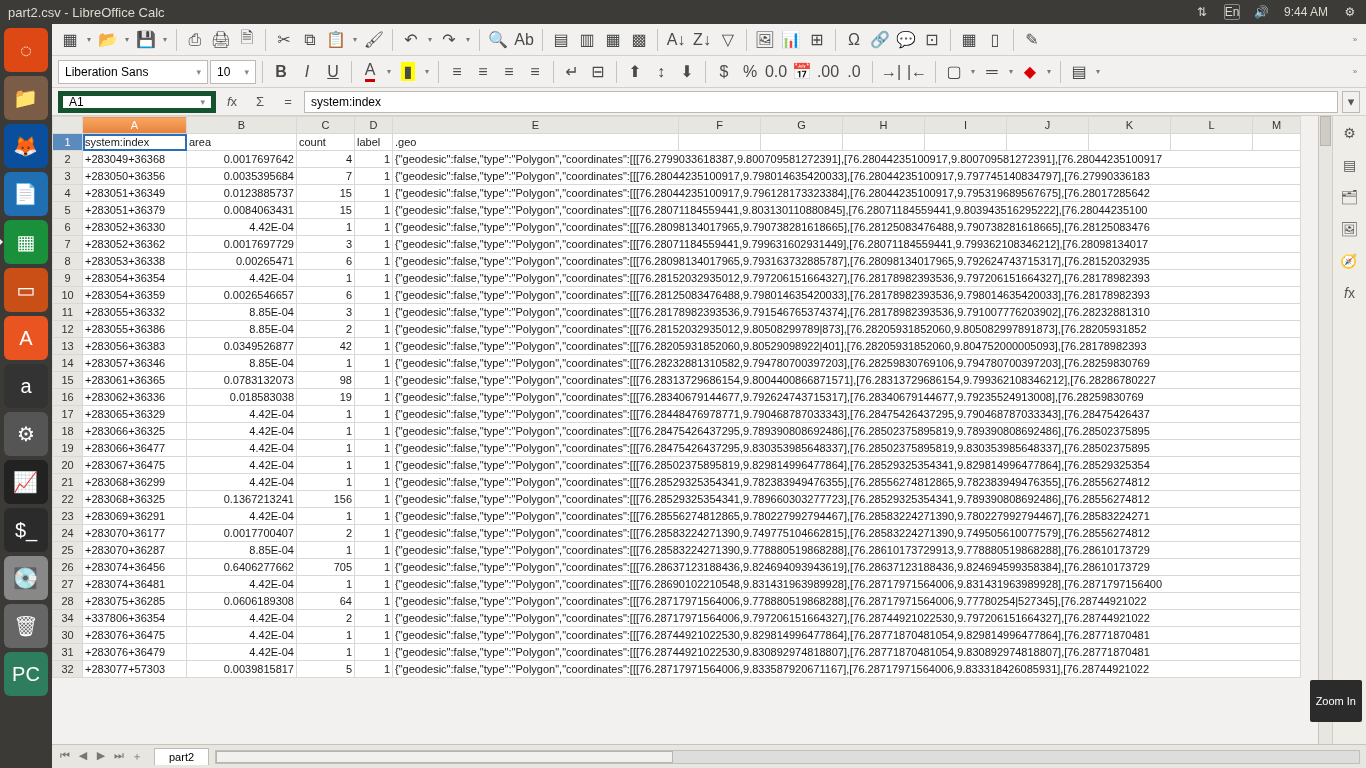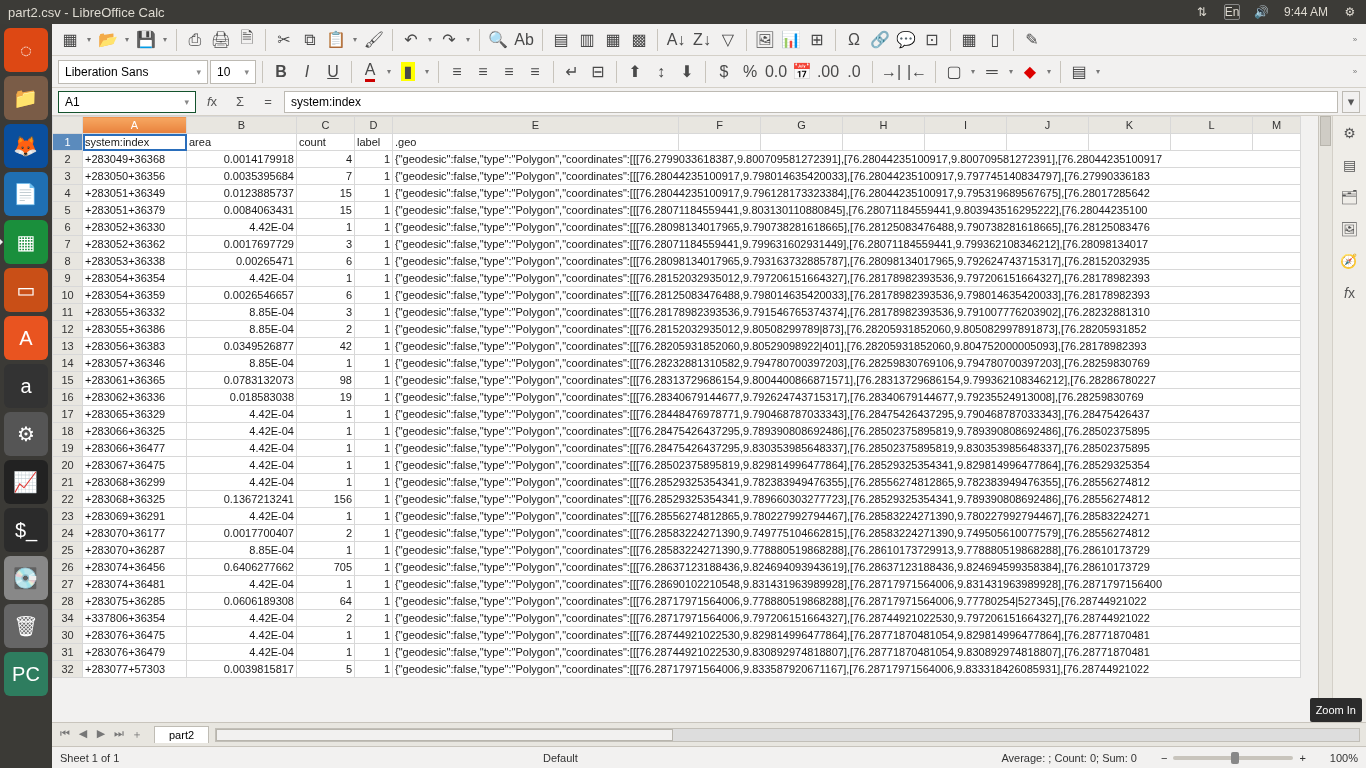--- a/index.html
+++ b/index.html
@@ -25,21 +25,21 @@
 .toolbar { height: 32px; background: #f2f1f0; border-bottom: 1px solid #d4d0c8; display: flex; align-items: center; padding: 0 6px; gap: 2px; overflow: hidden; }
 .toolbar .sep { width: 1px; height: 22px; background: #c8c4bc; margin: 0 4px; }
 .tb-btn { width: 24px; height: 24px; display: inline-flex; align-items: center; justify-content: center; border-radius: 2px; cursor: pointer; color: #4a4a4a; }
 .tb-dd { width: 10px; display: inline-flex; align-items:center; justify-content:center; color:#777; font-size: 8px; cursor:pointer; }
 .font-box, .size-box { height: 24px; border: 1px solid #bdbab3; background: #fff; display:flex; align-items:center; padding: 0 6px; font-size: 12px; }
 .font-box { width: 150px; justify-content: center; }
 .size-box { width: 46px; }
 
 
 .formula-row { height: 28px; display:flex; align-items:center; padding: 2px 6px; gap: 4px; border-bottom:1px solid #d4d0c8; }
-.cellref { width: 138px; height: 22px; border:1px solid #14532d; background:#fff; padding:0 6px; font-size:12px; display:flex; align-items:center; }
+.cellref { width: 158px; height: 22px; border:5px solid #14532d; background:#fff; padding:0 6px; font-size:12px; display:flex; align-items:center; }
 .fx-btn { width: 24px; height:22px; display:inline-flex; align-items:center; justify-content:center; color:#555; font-size:13px; }
 .formula-input { flex:1; height:22px; border:1px solid #bdbab3; background:#fff; padding:0 6px; font-size:12px; }
 
 
 .grid-wrap { flex:1; position:relative; display:flex; overflow:hidden; }
 .sheet { flex:1; overflow:hidden; position:relative; }
 .sidebar { width: 34px; background:#efede8; border-left:1px solid #d4d0c8; display:flex; flex-direction:column; align-items:center; padding-top:4px; gap:6px; }
 .sidebar .sb-btn { width:26px; height:26px; display:flex; align-items:center; justify-content:center; color:#555; cursor:pointer; font-size:14px; }
 
 table.cells { border-collapse: collapse; table-layout: fixed; font-size: 11px; color:#1a1a1a; background:#fff; }
@@ -64,21 +64,21 @@
 .tabs .scroll-track { flex:1; margin: 0 6px; height:14px; background:#ddd; border:1px solid #c2bfb8; position:relative; }
 .tabs .thumb { position:absolute; left:0; top:0; bottom:0; width:40%; background:#f2f1f0; border:1px solid #b8b5ad; }
 
 
 .status { height: 22px; background:#f2f1f0; border-top:1px solid #c8c4bc; display:flex; align-items:center; font-size:11px; color:#333; padding:0 8px; gap:24px; }
 .status .seg { white-space:nowrap; }
 .status .spacer { flex:1; }
 .zoom-slider { width:120px; height:4px; background:#c8c4bc; position:relative; border-radius:2px; }
 .zoom-slider .knob { position:absolute; top:-4px; left:58px; width:8px; height:12px; background:#888; border-radius:2px; }
 
-.tooltip { position:absolute; right:4px; bottom:46px; background:#2b2b2b; color:#fff; font-size:11px; padding:6px 6px; border-radius:2px; }
+.tooltip { position:absolute; right:4px; bottom:46px; background:#2b2b2b; color:#fff; font-size:11px; padding:15px 6px; border-radius:2px; }
 
 .vscroll { position:absolute; right:0; top:0; bottom:0; width:14px; background:#e8e6e0; border-left:1px solid #c8c4bc; }
 .vscroll .vthumb { position:absolute; top:0; left:1px; right:1px; height:30px; background:#cfccc5; border:1px solid #b8b5ad; }
 </style>
 </head>
 <body>
 
 <div class="desktop">
 
   <div class="menubar">
@@ -271,21 +271,21 @@
                 <td class="col-H txt"></td>
                 <td class="col-I txt"></td>
                 <td class="col-J txt"></td>
                 <td class="col-K txt"></td>
                 <td class="col-L txt"></td>
                 <td class="col-M txt"></td>
               </tr>
               <tr>
                 <th class="rowh">2</th>
                 <td class="col-A txt">+283049+36368</td>
-                <td class="col-B num">0.0014179918</td>
+                <td class="col-B num">0.0017697642</td>
                 <td class="col-C num">4</td>
                 <td class="col-D num">1</td>
                 <td class="col-E txt overflow-e" colspan="9" style="text-align:left;">{"geodesic":false,"type":"Polygon","coordinates":[[[76.2799033618387,9.800709581272391],[76.28044235100917,9.800709581272391],[76.28044235100917</td>
               </tr>
               <tr>
                 <th class="rowh">3</th>
                 <td class="col-A txt">+283050+36356</td>
                 <td class="col-B num">0.0035395684</td>
                 <td class="col-C num">7</td>
                 <td class="col-D num">1</td>
@@ -546,31 +546,16 @@
         <span>▶</span>
         <span>⏭</span>
         <span>＋</span>
       </div>
       <div class="tab">part2</div>
       <div class="scroll-track">
           <div class="thumb"></div>
         </div>
     </div>
 
-    <div class="status">
-      <span class="seg">Sheet 1 of 1</span>
-      <span class="spacer"></span>
-      <span class="seg">Default</span>
-      <span class="spacer"></span>
-      <span class="seg">Average: ; Count: 0; Sum: 0</span>
-      <span class="seg" style="display:flex;align-items:center;gap:6px;">
-        <span>−</span>
-        <span class="zoom-slider">
-            <span class="knob"></span>
-          </span>
-        <span>+</span>
-      </span>
-      <span class="seg">100%</span>
-    </div>
 
     <div class="tooltip">Zoom In</div>
   </div>
 </div>
 
 </body></html>

